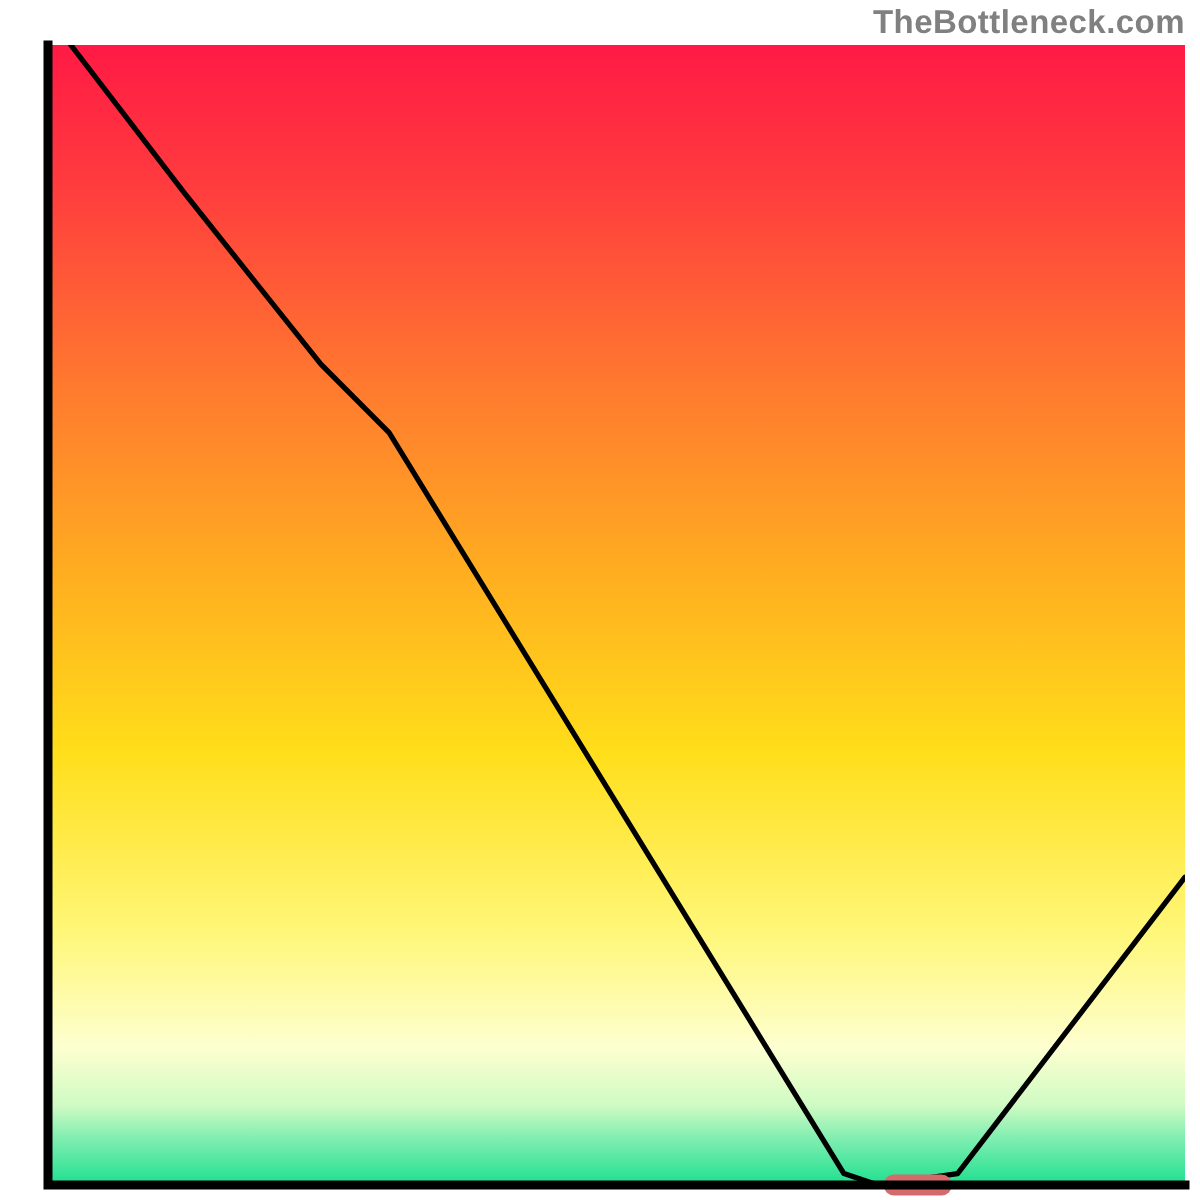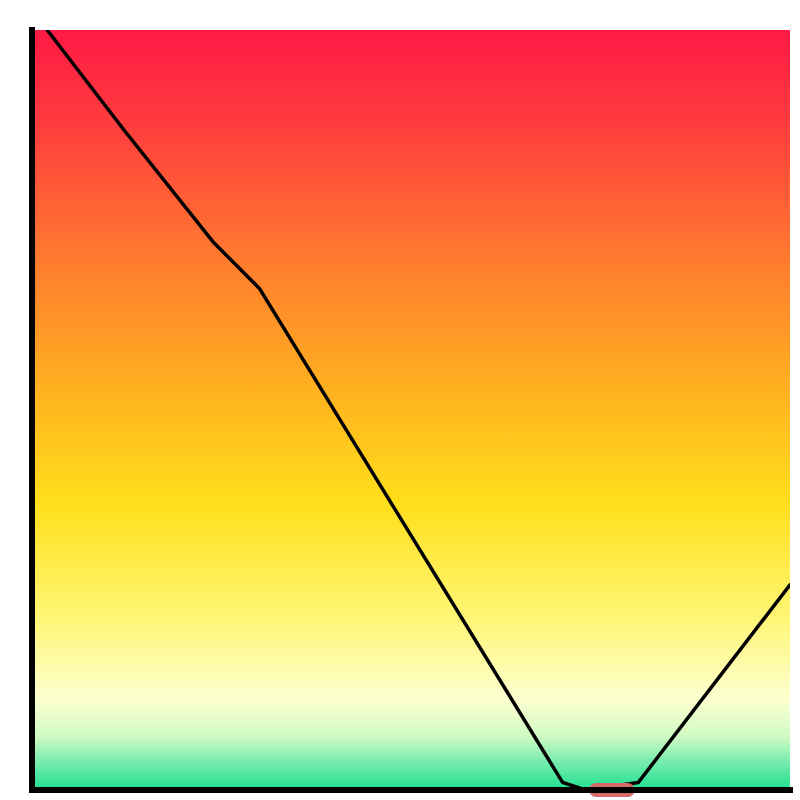--- a/index.html
+++ b/index.html
@@ -31,20 +31,21 @@
     left: 0;
     width: 800px;
     height: 800px;
     display: block;
   }
 </style>
 </head>
 <body>
 <div class="frame">
 
+  <div class="watermark">TheBottleneck.com</div>
 
   <svg class="chart" viewBox="0 0 800 800" preserveAspectRatio="none">
     <defs>
       <linearGradient id="bg-grad" x1="0" y1="0" x2="0" y2="1">
 
       <stop offset="0%" stop-color="#ff1a45"></stop>
           <stop offset="12%" stop-color="#ff3b3e"></stop>
           <stop offset="30%" stop-color="#ff7a2f"></stop>
           <stop offset="48%" stop-color="#ffb31f"></stop>
           <stop offset="62%" stop-color="#ffde1a"></stop>

